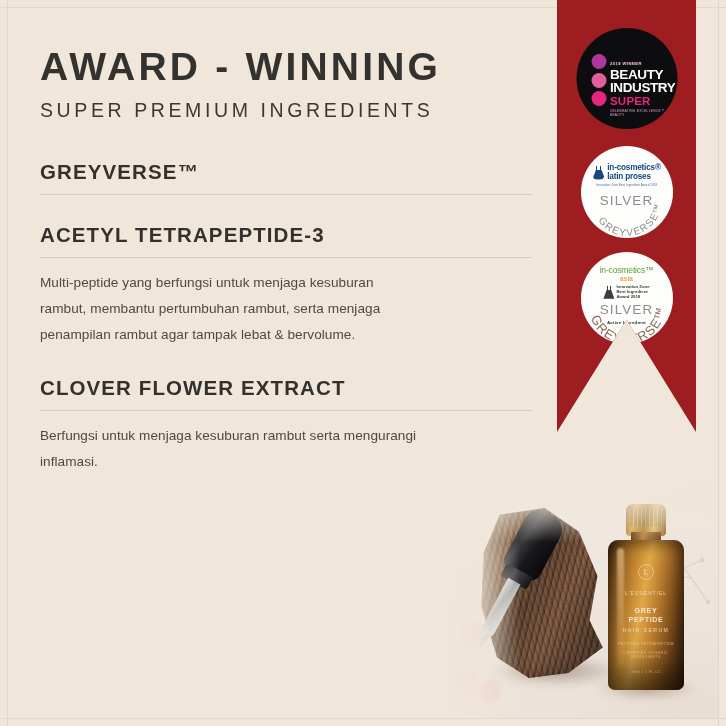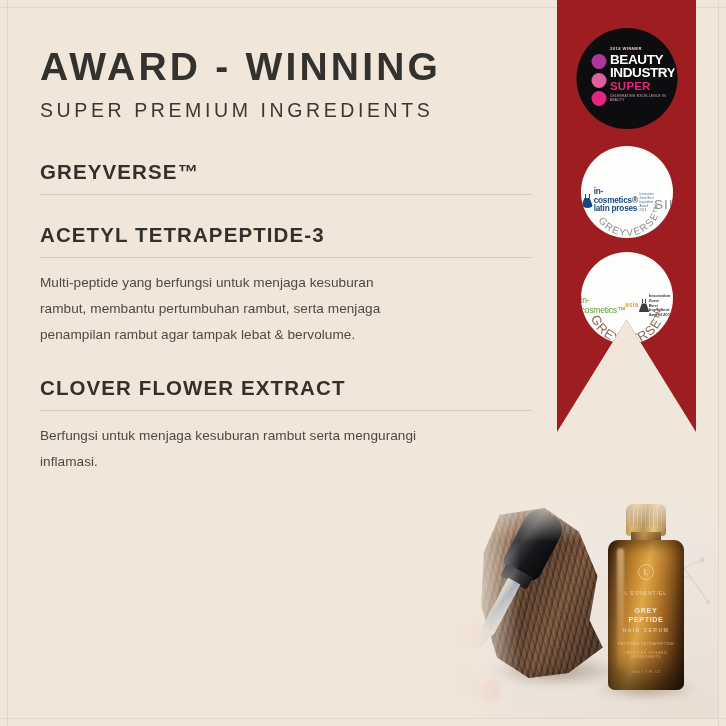--- a/index.html
+++ b/index.html
@@ -73,21 +73,21 @@
     flex-direction: column;
     justify-content: space-between;
   }
   .bia-dot { width: 15px; height: 15px; border-radius: 50%; }
   .bia-dot.d1 { background: #b0369c; }
   .bia-dot.d2 { background: #e05f9c; }
   .bia-dot.d3 { background: #e4267f; }
   .bia-text {
     position: absolute;
     left: 32px;
-    top: 16px;
+    top: 31px;
     width: 62px;
     color: #ffffff;
     text-align: left;
   }
   .bia-year {
     font-size: 4.2px;
     letter-spacing: 0.4px;
     font-weight: bold;
     color: #f2c8e2;
     margin-bottom: 2px;
@@ -123,20 +123,21 @@
   #badge-3 {
     top: 252px;
     width: 92px;
     height: 92px;
     background: #fdfdfb;
   }
   .ic-inner {
     position: absolute;
     inset: 0;
     display: flex;
+    flex-direction: column;
     align-items: center;
     justify-content: flex-start;
     padding-top: 18px;
   }
   .ic-logo-row {
     display: flex;
     align-items: center;
     gap: 2px;
   }
   .ic-flask {

